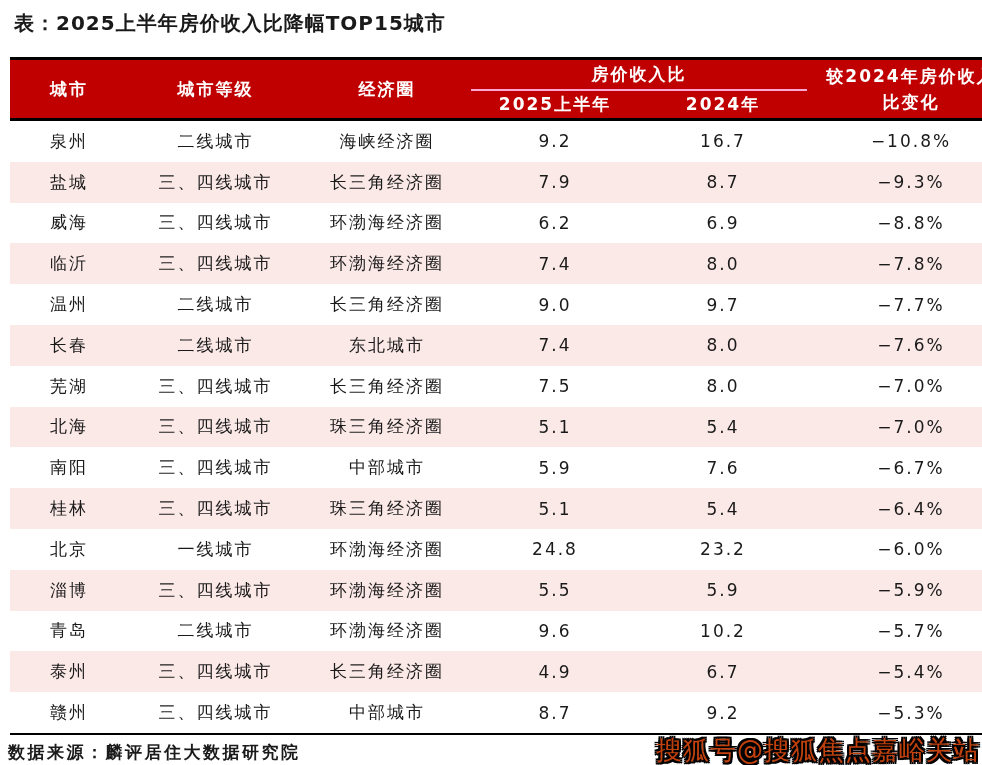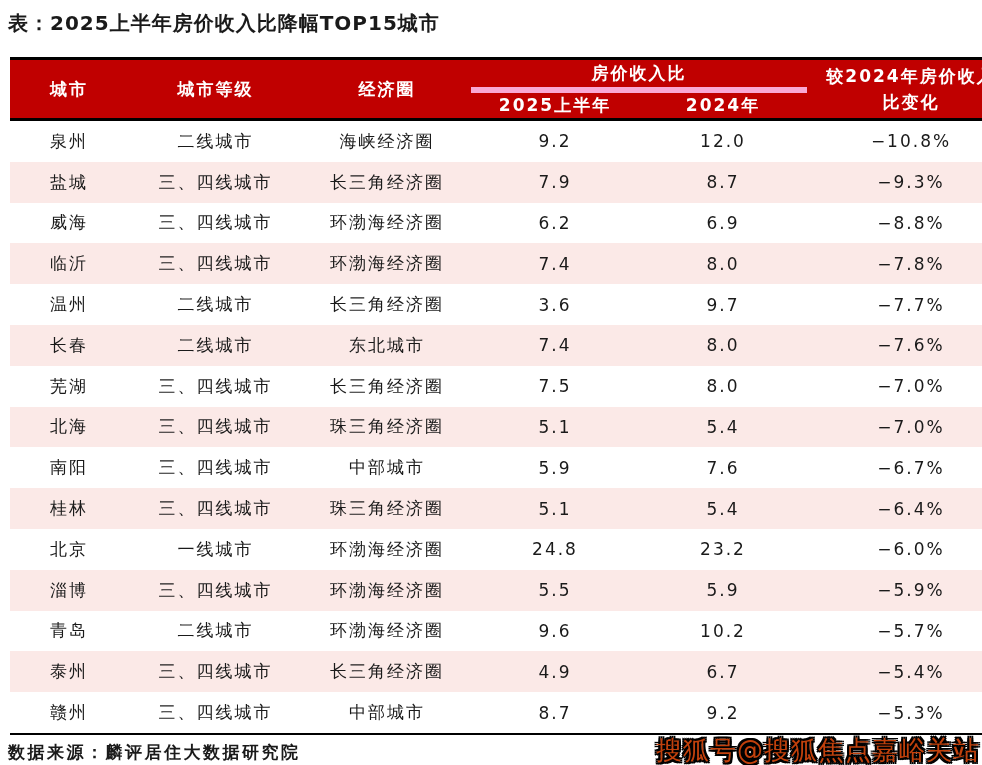--- a/index.html
+++ b/index.html
@@ -11,20 +11,21 @@
     position: relative;
   }
   .title {
     padding: 10px 0 0 8px;
     font-size: 20px;
     font-weight: bold;
     letter-spacing: 1px;
     line-height: 27px;
     margin-bottom: 20px;
     white-space: nowrap;
+    margin-left: 6px;
   }
   .table-clip {
     margin-left: 10px;
     width: 972px;
     overflow: hidden;
   }
   table {
     border-collapse: collapse;
     table-layout: fixed;
     width: 1005px;
@@ -43,21 +44,21 @@
     font-weight: bold;
     font-size: 17px;
     letter-spacing: 2px;
     text-align: center;
     padding: 0;
   }
   thead tr.group-row { height: 31px; }
   thead tr.sub-row { height: 30px; }
   thead tr.group-row th[rowspan],
   thead tr.sub-row th { border-bottom: 3px solid #000; }
-  th.group { border-bottom: 6px solid #f9a8d4; }
+  th.group { border-bottom: 2px solid #f9a8d4; }
   th.change .wrap {
     display: inline-block;
     max-width: 175px;
     line-height: 1.55;
     letter-spacing: 2px;
   }
   tbody td {
     height: 40.8px;
     font-size: 17px;
     letter-spacing: 2px;
@@ -126,21 +127,21 @@
           <th>2025上半年</th>
           <th>2024年</th>
         </tr>
       </thead>
       <tbody>
           <tr>
             <td>泉州</td>
             <td>二线城市</td>
             <td>海峡经济圈</td>
             <td>9.2</td>
-            <td>12.0</td>
+            <td>16.7</td>
             <td>−10.8%</td>
           </tr>
           <tr class="alt">
             <td>盐城</td>
             <td>三、四线城市</td>
             <td>长三角经济圈</td>
             <td>7.9</td>
             <td>8.7</td>
             <td>−9.3%</td>
           </tr>
@@ -157,21 +158,21 @@
             <td>三、四线城市</td>
             <td>环渤海经济圈</td>
             <td>7.4</td>
             <td>8.0</td>
             <td>−7.8%</td>
           </tr>
           <tr>
             <td>温州</td>
             <td>二线城市</td>
             <td>长三角经济圈</td>
-            <td>3.6</td>
+            <td>9.0</td>
             <td>9.7</td>
             <td>−7.7%</td>
           </tr>
           <tr class="alt">
             <td>长春</td>
             <td>二线城市</td>
             <td>东北城市</td>
             <td>7.4</td>
             <td>8.0</td>
             <td>−7.6%</td>

